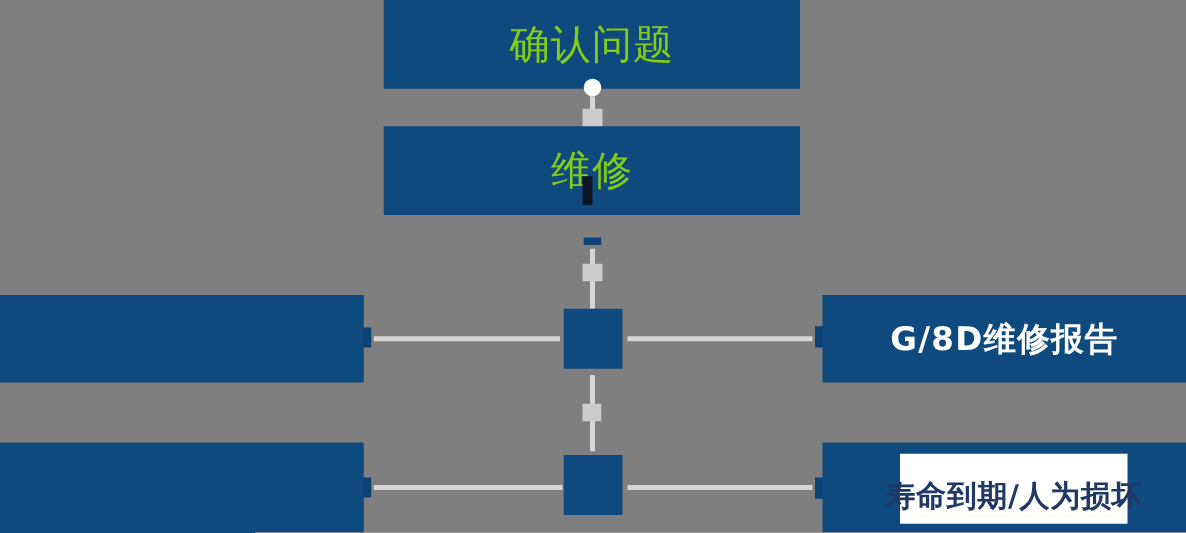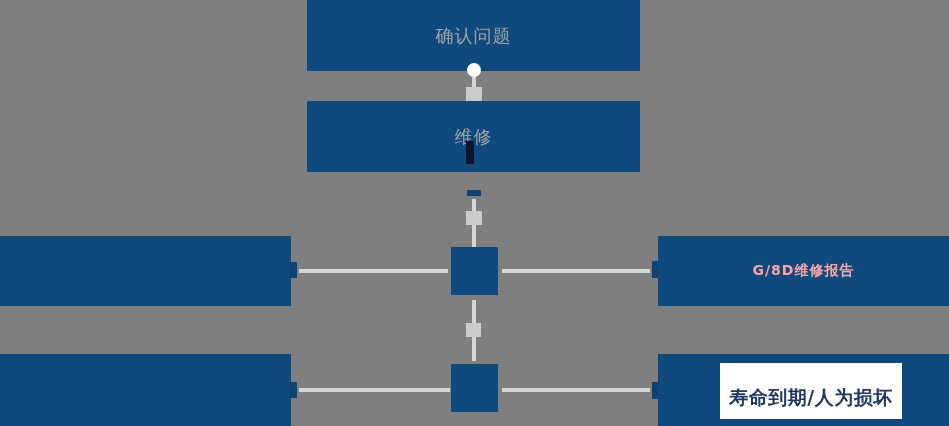--- a/index.html
+++ b/index.html
@@ -3,37 +3,37 @@
 <meta charset="utf-8">
 <style>
   html,body{margin:0;padding:0;}
   body{font-family:"DejaVu Sans","Liberation Sans",sans-serif;}
   .canvas{
     position:relative;width:949px;height:426px;background:#7f7f7f;overflow:hidden;
   }
   .box{
     position:absolute;background:#0f4a7e;display:flex;align-items:center;justify-content:center;
   }
-  .box-label-white{color:#a3a3a3;font-size:18px;letter-spacing:1px;}
-  .box-label-navy{color:#fca5a5;font-size:14px;font-weight:bold;letter-spacing:1px;}
+  .box-label-white{color:#84cc16;font-size:32px;letter-spacing:1px;}
+  .box-label-navy{color:#ffffff;font-size:26px;font-weight:bold;letter-spacing:1px;}
   .junction{position:absolute;background:#0f4a7e;}
   .tab{position:absolute;background:#0d4276;}
   .hline{position:absolute;background:#d6d6d6;height:4px;}
   .vline{position:absolute;background:#d6d6d6;width:4px;}
   .handle{position:absolute;background:#cccccc;}
   .endpoint-circle{
     position:absolute;width:14px;height:14px;border-radius:50%;background:#ffffff;
   }
   .caret{position:absolute;width:8px;height:23px;background:#0d1526;}
   .white-textbox{
     position:absolute;left:720px;top:363px;width:182px;height:56px;background:#ffffff;
     display:flex;flex-direction:column;align-items:center;justify-content:center;
   }
   .white-textbox span{
-    color:#1f3864;font-size:19px;line-height:24px;font-weight:bold;white-space:nowrap;letter-spacing:0.5px;margin-top:12px;
+    color:#1f3864;font-size:24px;line-height:24px;font-weight:bold;white-space:nowrap;letter-spacing:0.5px;margin-top:12px;
   }
   
   #box-confirm{left:307px;top:0;width:333px;height:71px;}
   #circle-1{left:467px;top:63px;}
   #vline-1{left:472px;top:77px;height:42px;}
   #handle-1{left:466px;top:87px;width:16px;height:16px;}
   #box-repair{left:307px;top:101px;width:333px;height:71px;}
   #caret-repair{left:466px;top:141px;}
   #tab-repair{left:467px;top:190px;width:14px;height:6px;}
   #vline-2{left:472px;top:199px;height:48px;}

